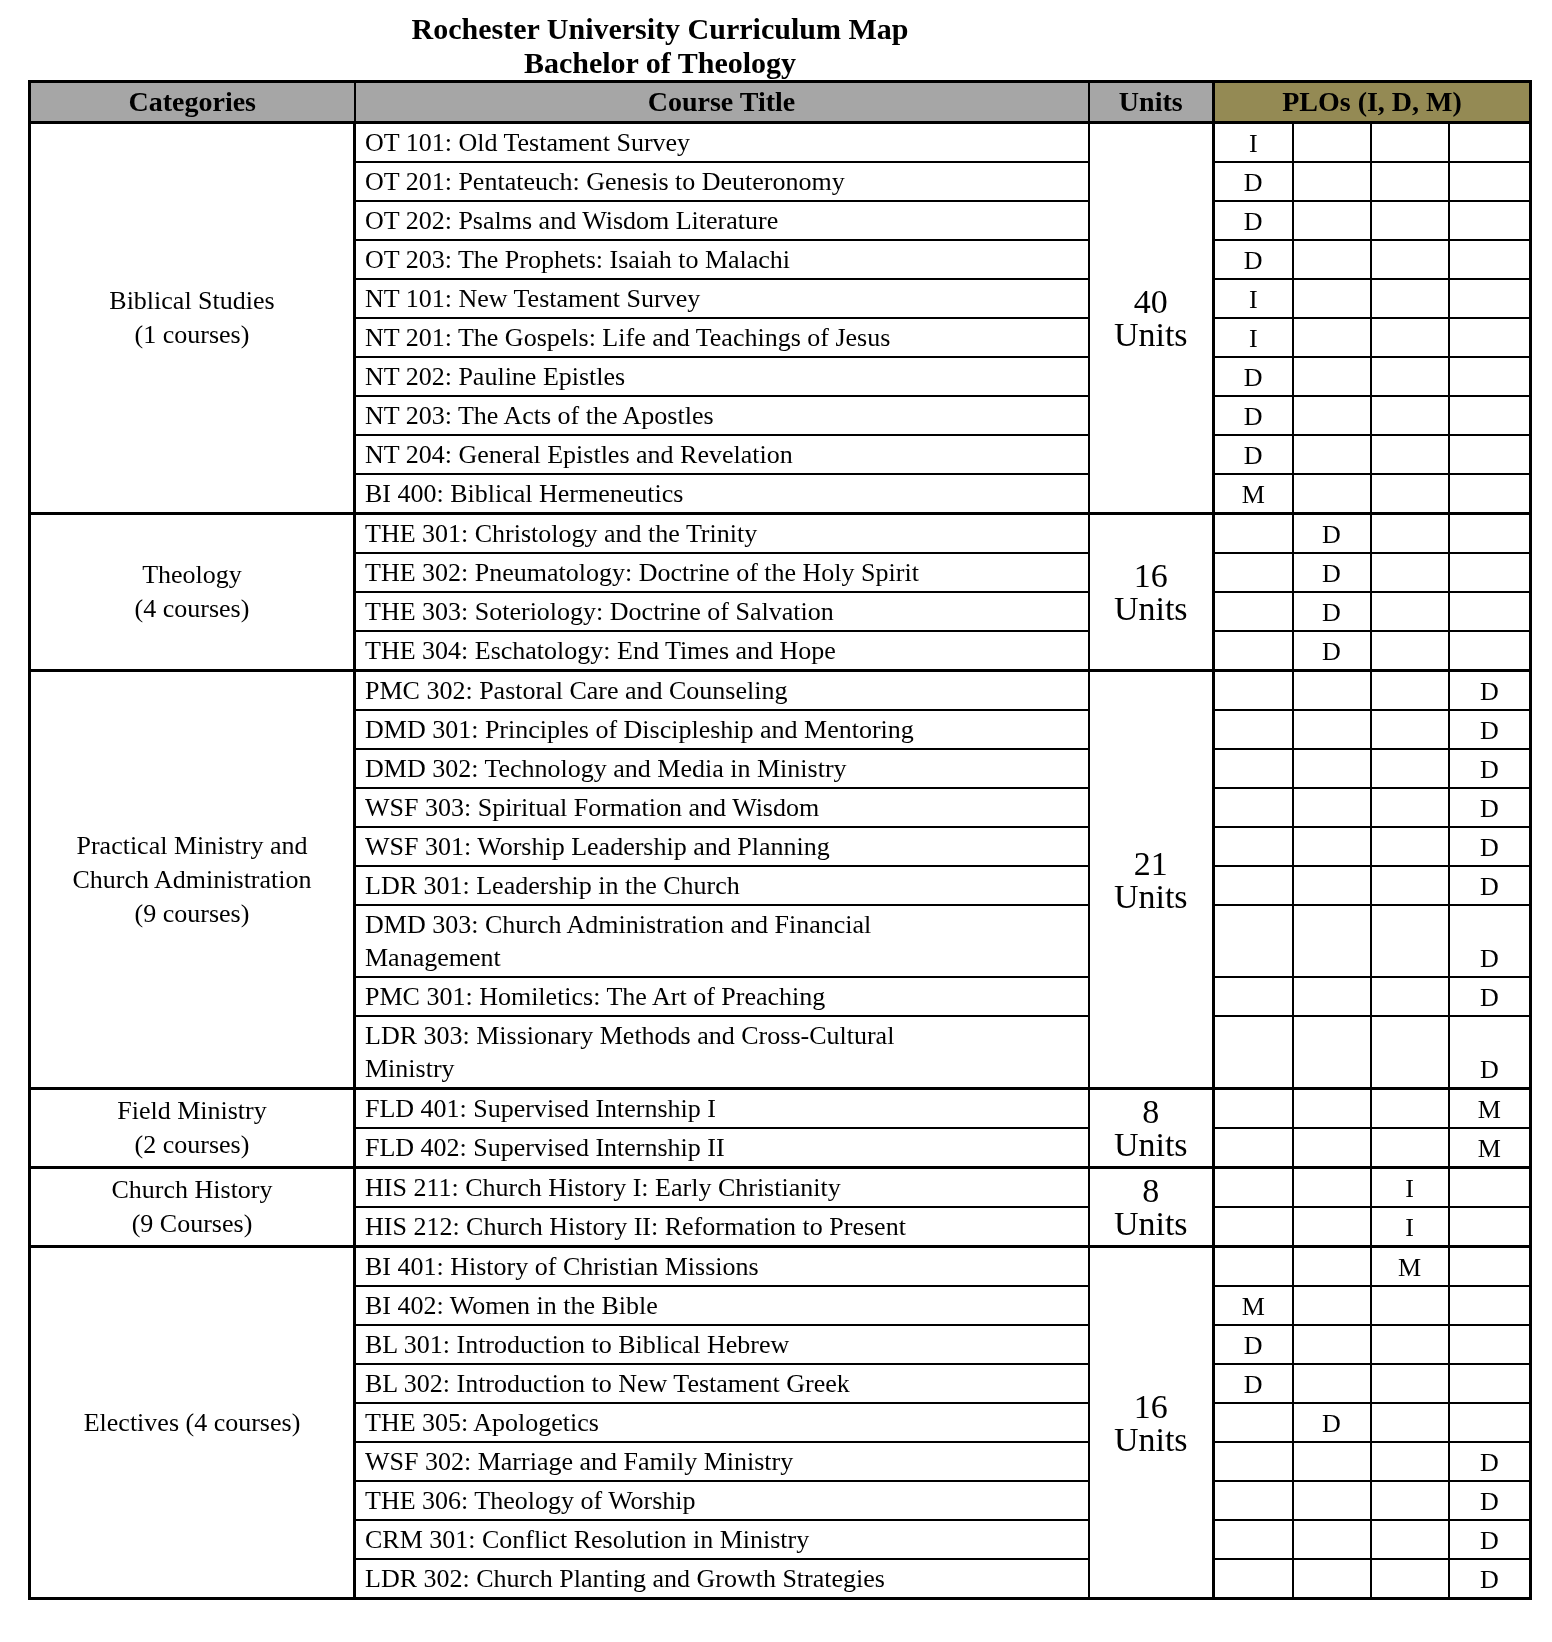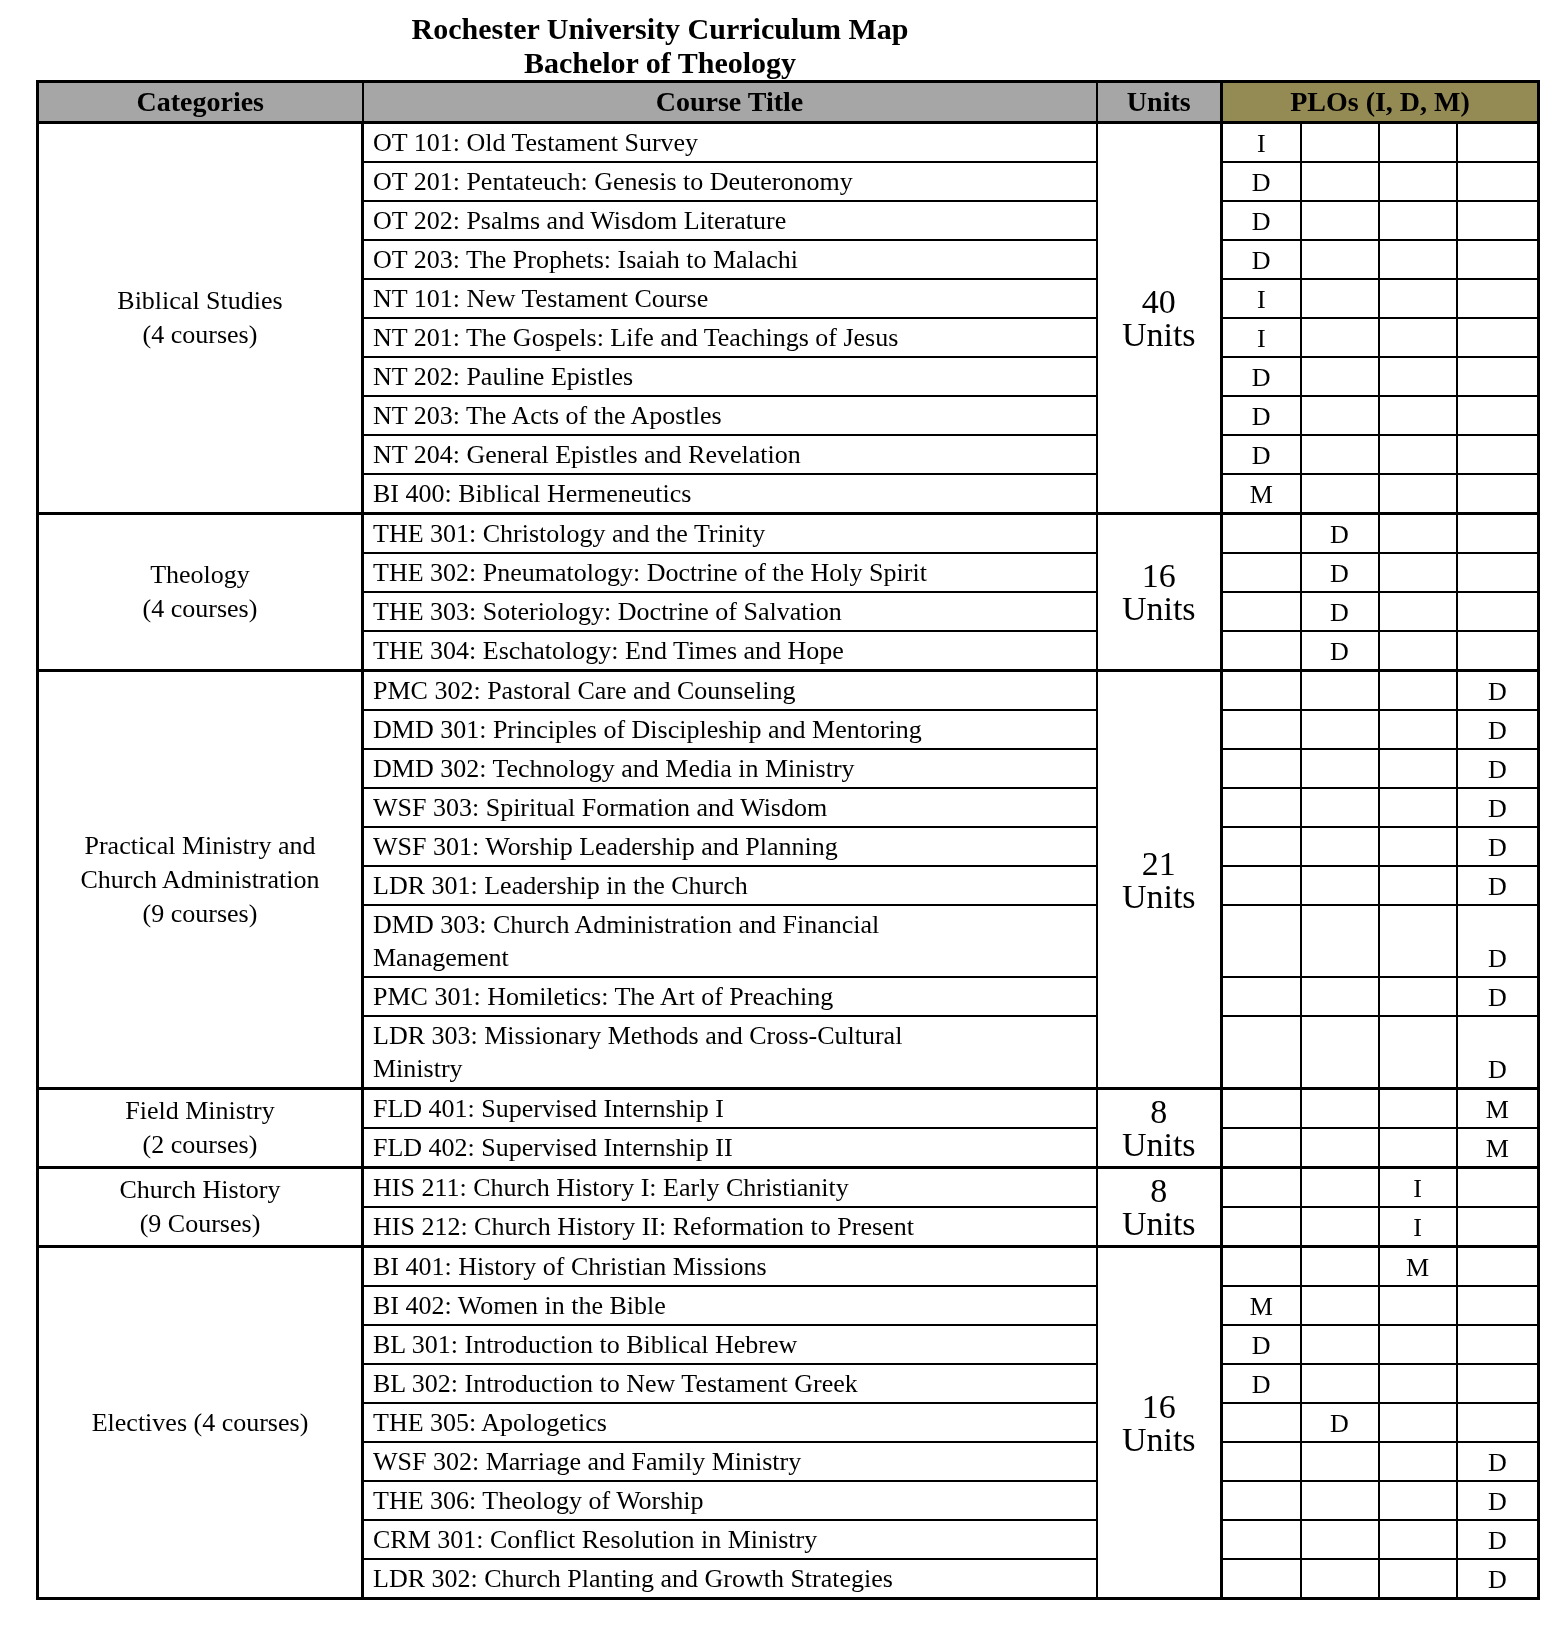--- a/index.html
+++ b/index.html
@@ -24,21 +24,21 @@
   .revision {
     font-style: italic;
     font-size: 28px;
     line-height: 30px;
     margin: 4px 0 2px 38px;
   }
   table.curriculum {
     border-collapse: collapse;
     table-layout: fixed;
     width: 1501px;
-    margin-left: 36px;
+    margin-left: 28px;
     border: 3px solid #000;
   }
   th, td { border: 2px solid #000; overflow: hidden; }
   thead th {
     height: 36px;
     font-size: 28px;
     font-weight: bold;
     text-align: center;
     vertical-align: middle;
     border-bottom: 3px solid #000;
@@ -101,21 +101,21 @@
       <tr>
         <th class="gray-head">Categories</th>
         <th class="gray-head">Course Title</th>
         <th class="gray-head">Units</th>
         <th class="plo-head" colspan="4">PLOs (I, D, M)</th>
       </tr>
     </thead>
     <tbody>
         <tr class="sec-start">
           <td class="cat-cell" rowspan="10">Biblical Studies
-(4 courses)</td>
+(1 courses)</td>
           <td class="course-cell">OT 101: Old Testament Survey</td>
           <td class="units-cell" rowspan="10">40
 Units</td>
           <td class="plo-cell">I</td>
           <td class="plo-cell"></td>
           <td class="plo-cell"></td>
           <td class="plo-cell"></td>
         </tr>
         <tr>
           <td class="course-cell">OT 201: Pentateuch: Genesis to Deuteronomy</td>
@@ -132,21 +132,21 @@
           <td class="plo-cell"></td>
         </tr>
         <tr>
           <td class="course-cell">OT 203: The Prophets: Isaiah to Malachi</td>
           <td class="plo-cell">D</td>
           <td class="plo-cell"></td>
           <td class="plo-cell"></td>
           <td class="plo-cell"></td>
         </tr>
         <tr>
-          <td class="course-cell">NT 101: New Testament Course</td>
+          <td class="course-cell">NT 101: New Testament Survey</td>
           <td class="plo-cell">I</td>
           <td class="plo-cell"></td>
           <td class="plo-cell"></td>
           <td class="plo-cell"></td>
         </tr>
         <tr>
           <td class="course-cell">NT 201: The Gospels: Life and Teachings of Jesus</td>
           <td class="plo-cell">I</td>
           <td class="plo-cell"></td>
           <td class="plo-cell"></td>

